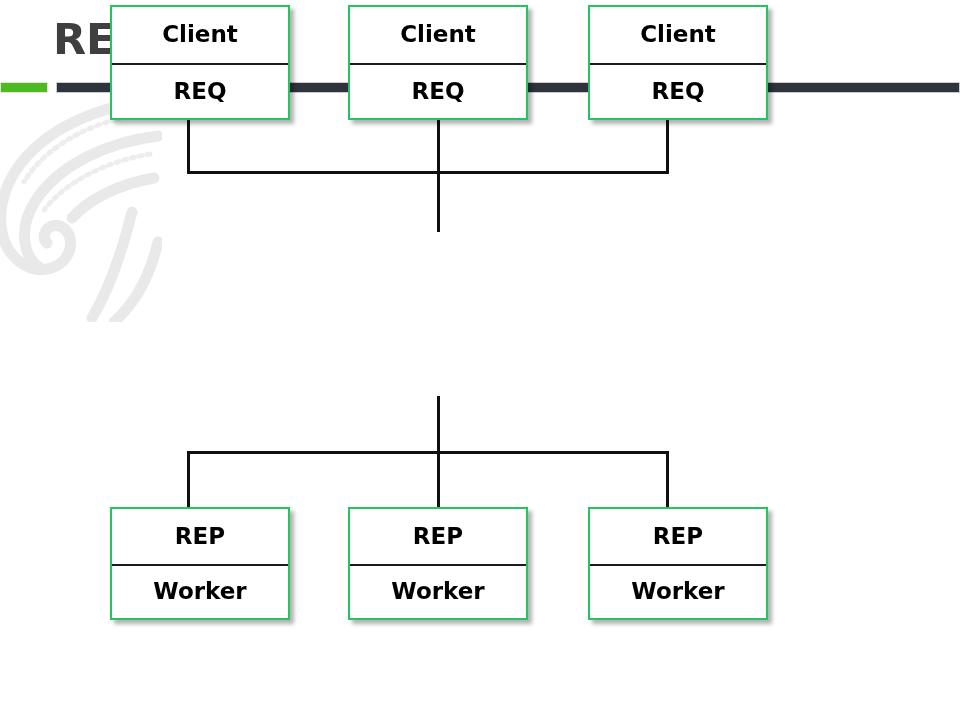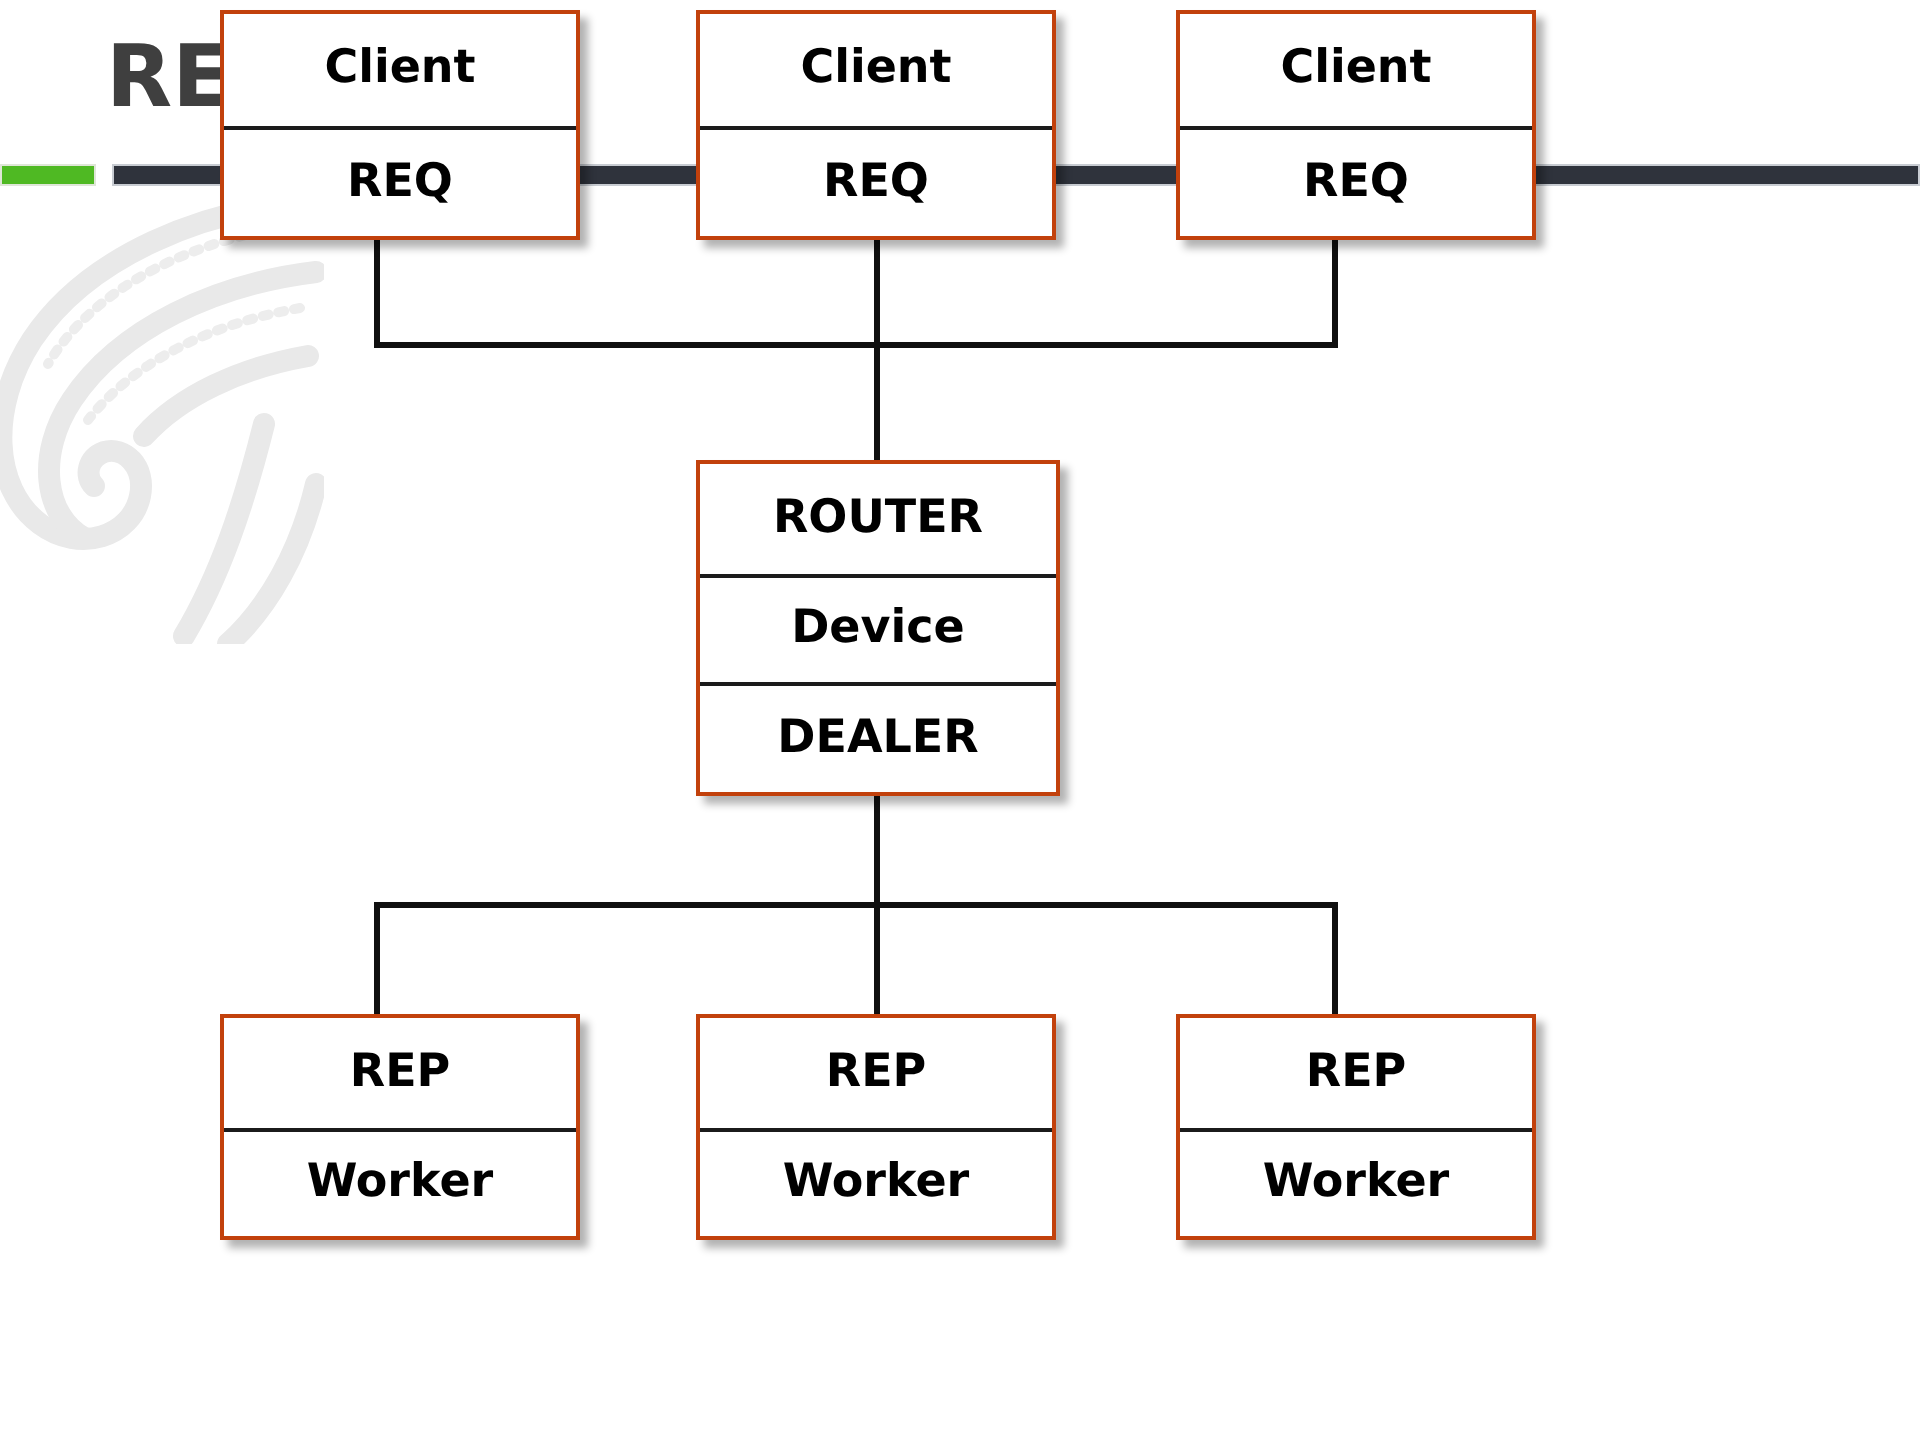--- a/index.html
+++ b/index.html
@@ -59,21 +59,21 @@
     width: 180px;
     height: 230px;
     opacity: 1;
     pointer-events: none;
   }
 
   
   .node {
     position: absolute;
     background: #ffffff;
-    border: 2px solid #c2410c;
+    border: 2px solid #22c55e;
     box-sizing: border-box;
     box-shadow: 4px 4px 4px rgba(0,0,0,0.30);
     z-index: 5;
   }
   .node .cell {
     display: flex;
     align-items: center;
     justify-content: center;
     color: #000000;
     font-size: 23px;
@@ -154,25 +154,20 @@
   <div class="node two" style="left:348px; top:5px; width:180px; height:115px;">
     <div class="cell">Client</div>
     <div class="cell">REQ</div>
   </div>
 
   <div class="node two" style="left:588px; top:5px; width:180px; height:115px;">
     <div class="cell">Client</div>
     <div class="cell">REQ</div>
   </div>
 
-  <div class="node three" style="left:348px; top:230px; width:182px; height:168px;">
-    <div class="cell">ROUTER</div>
-    <div class="cell">Device</div>
-    <div class="cell">DEALER</div>
-  </div>
 
   <div class="node two" style="left:110px; top:507px; width:180px; height:113px;">
     <div class="cell">REP</div>
     <div class="cell">Worker</div>
   </div>
 
   <div class="node two" style="left:348px; top:507px; width:180px; height:113px;">
     <div class="cell">REP</div>
     <div class="cell">Worker</div>
   </div>

